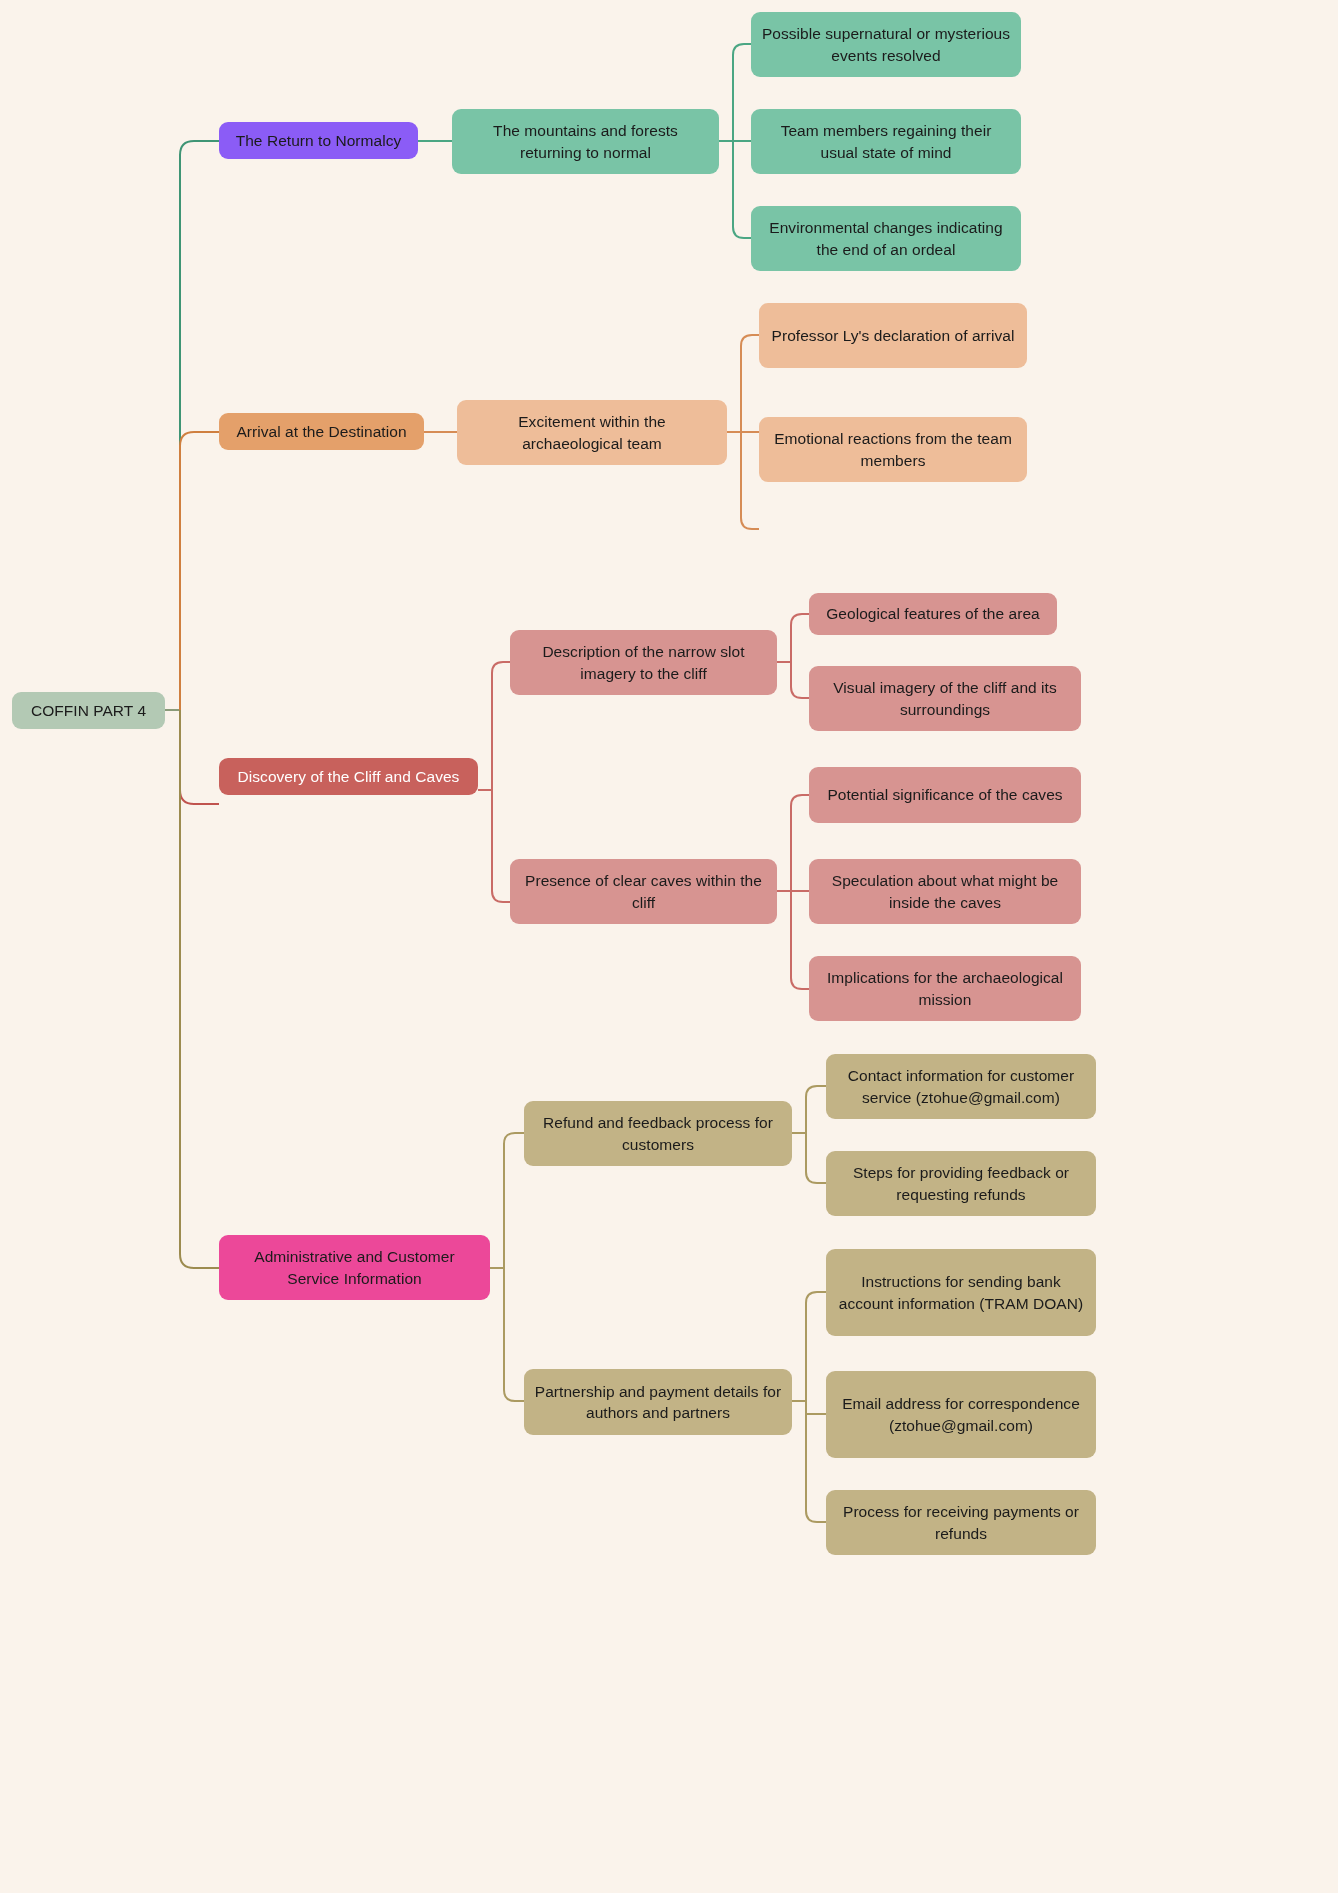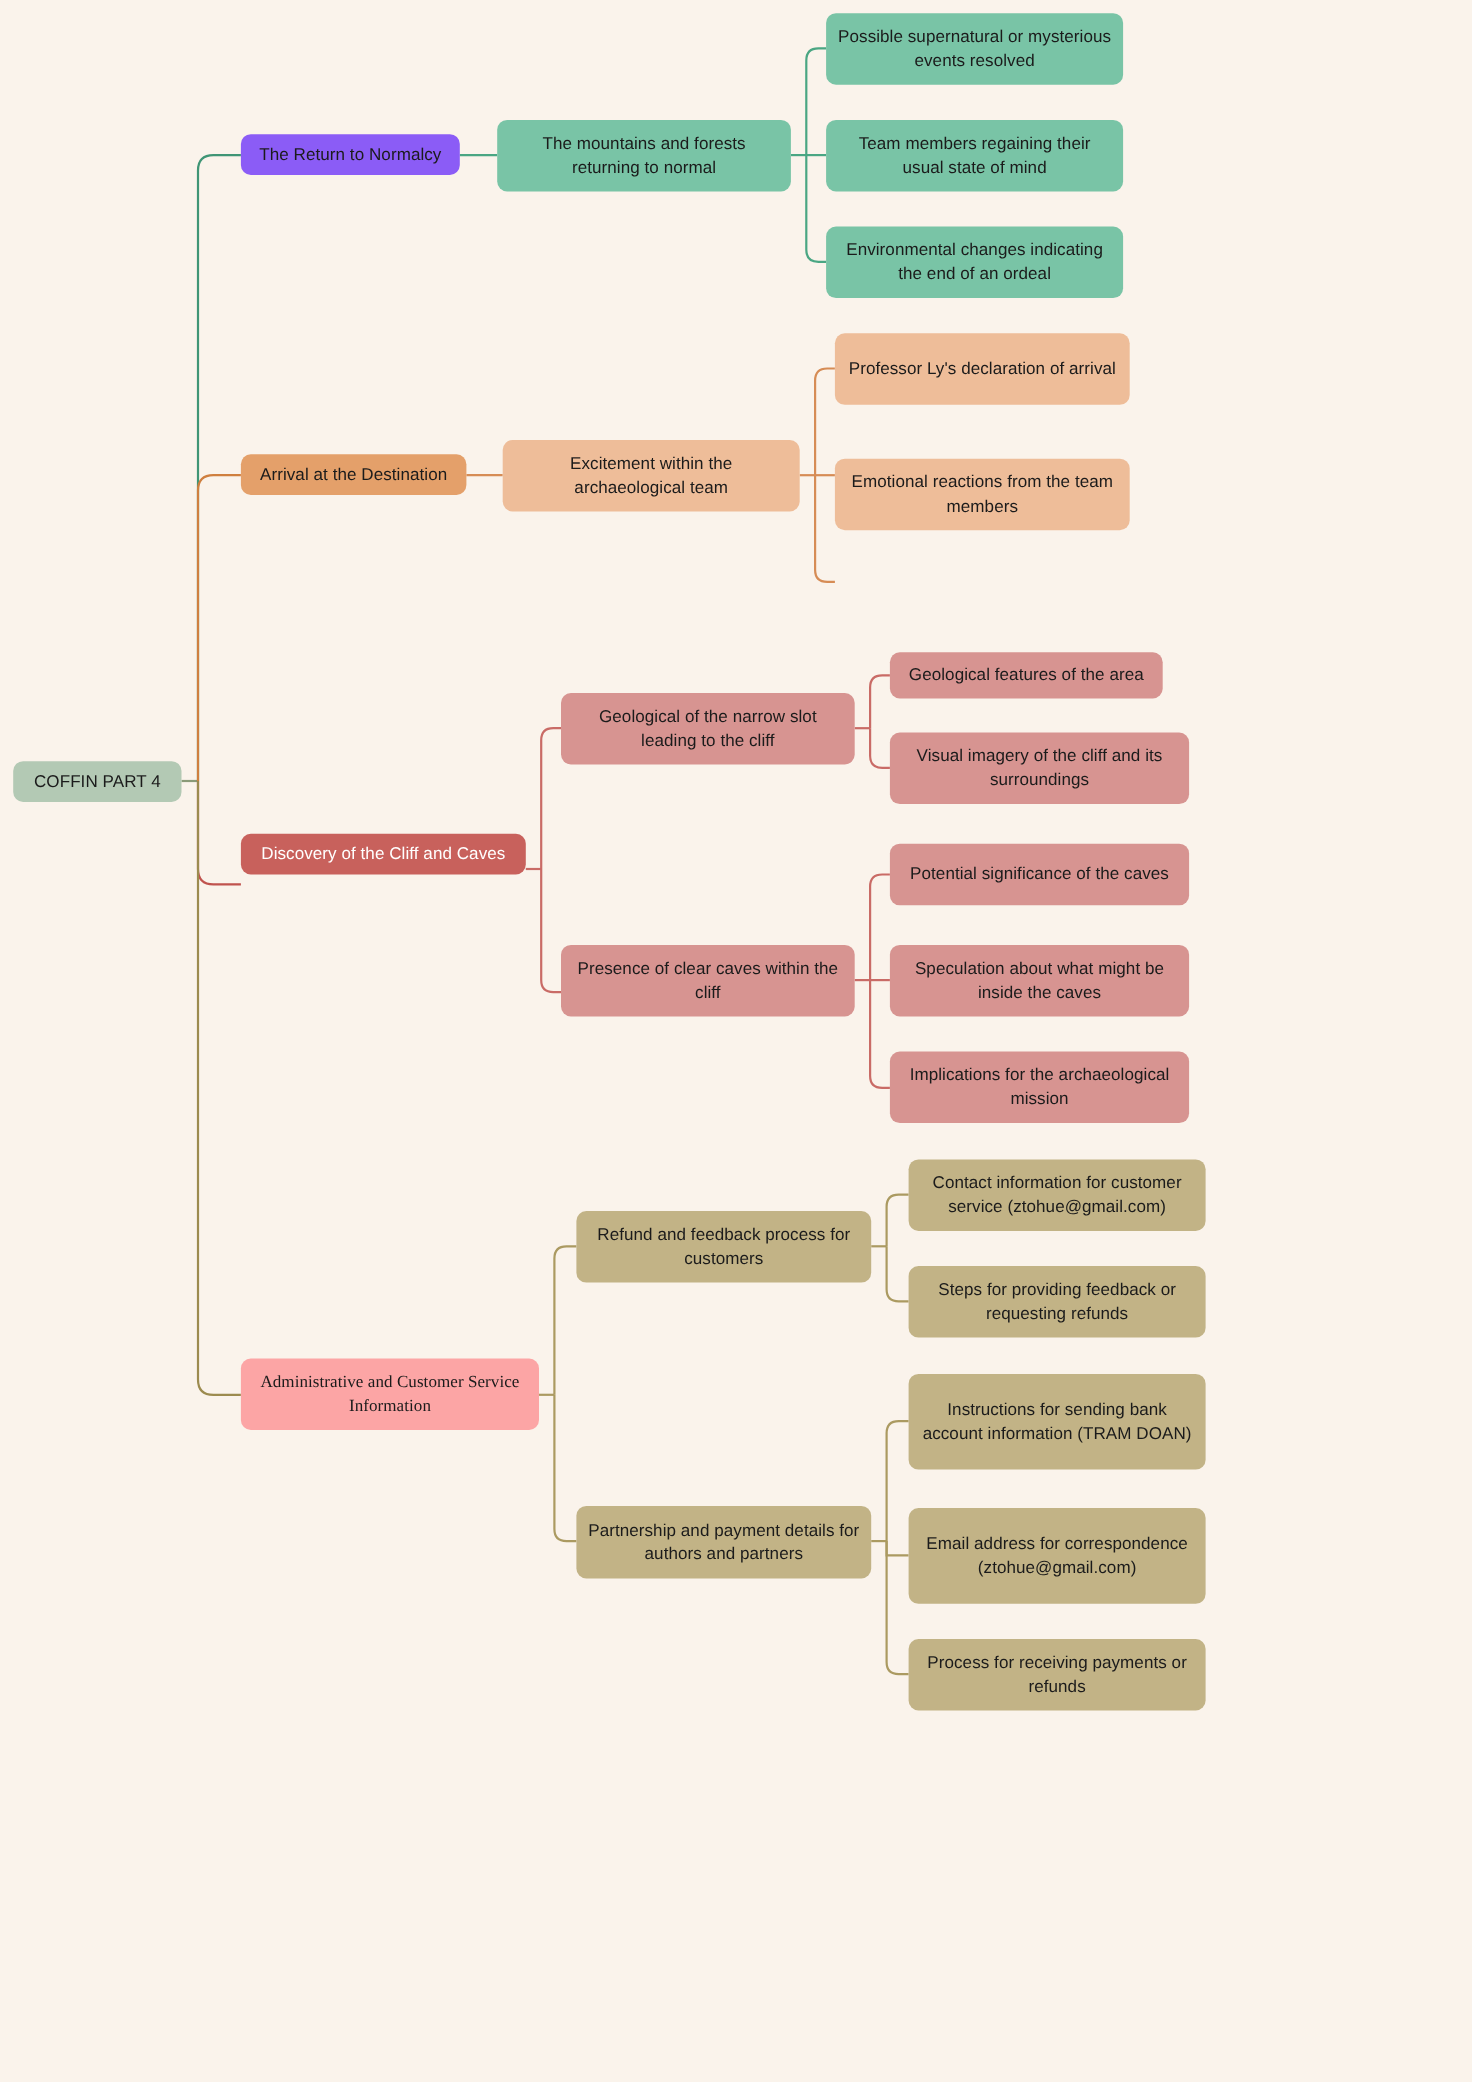--- a/index.html
+++ b/index.html
@@ -45,21 +45,21 @@
   }
   .node.l2 { font-size: 15.5px; }
   .node.l3 { font-size: 15.5px; }
   .node.leaf { font-size: 15.5px; }
   .c-green-dark { background: #8b5cf6; }
   .c-green-light { background: #79c4a6; }
   .c-orange-dark { background: #e4a06a; }
   .c-orange-light { background: #eebd99; }
   .c-rose-dark  { background: #c8615c; color: #ffffff; }
   .c-rose-light { background: #d79491; }
-  .c-khaki-dark { background: #fca5a5; font-family: Liberation Serif, serif; }
+  .c-khaki-dark { background: #ec4899; }
   .c-khaki-light{ background: #c2b386; }
 </style>
 </head>
 <body>
 
 <div id="canvas">
 
   <svg id="edges" viewBox="0 0 1338 1893">
 
     <path d="M165,710 H180" stroke="#8a9a78" stroke-width="2" fill="none"></path>
@@ -121,21 +121,21 @@
 
   <div class="node l2 c-orange-dark" style="left:219px; top:413px; width:205px; height:37px;">Arrival at the Destination</div>
 
   <div class="node l3 c-orange-light" style="left:457px; top:400px; width:270px; height:65px;">Excitement within the archaeological team</div>
 
   <div class="node leaf c-orange-light" style="left:759px; top:303px; width:268px; height:65px;">Professor Ly's declaration of arrival</div>
   <div class="node leaf c-orange-light" style="left:759px; top:400px; width:268px; height:65px;margin-top:17px;">Emotional reactions from the team members</div>
 
   <div class="node l2 c-rose-dark" style="left:219px; top:758px; width:259px; height:37px;">Discovery of the Cliff and Caves</div>
 
-  <div class="node l3 c-rose-light" style="left:510px; top:630px; width:267px; height:65px;">Geological of the narrow slot leading to the cliff</div>
+  <div class="node l3 c-rose-light" style="left:510px; top:630px; width:267px; height:65px;">Description of the narrow slot imagery to the cliff</div>
   <div class="node l3 c-rose-light" style="left:510px; top:859px; width:267px; height:65px;">Presence of clear caves within the cliff</div>
 
   <div class="node leaf c-rose-light" style="left:809px; top:593px; width:248px; height:42px;">Geological features of the area</div>
   <div class="node leaf c-rose-light" style="left:809px; top:666px; width:272px; height:65px;">Visual imagery of the cliff and its surroundings</div>
 
   <div class="node leaf c-rose-light" style="left:809px; top:767px; width:272px; height:56px;">Potential significance of the caves</div>
   <div class="node leaf c-rose-light" style="left:809px; top:859px; width:272px; height:65px;">Speculation about what might be inside the caves</div>
   <div class="node leaf c-rose-light" style="left:809px; top:956px; width:272px; height:65px;">Implications for the archaeological mission</div>
 
   <div class="node l2 c-khaki-dark" style="left:219px; top:1235px; width:271px; height:65px;">Administrative and Customer Service Information</div>

